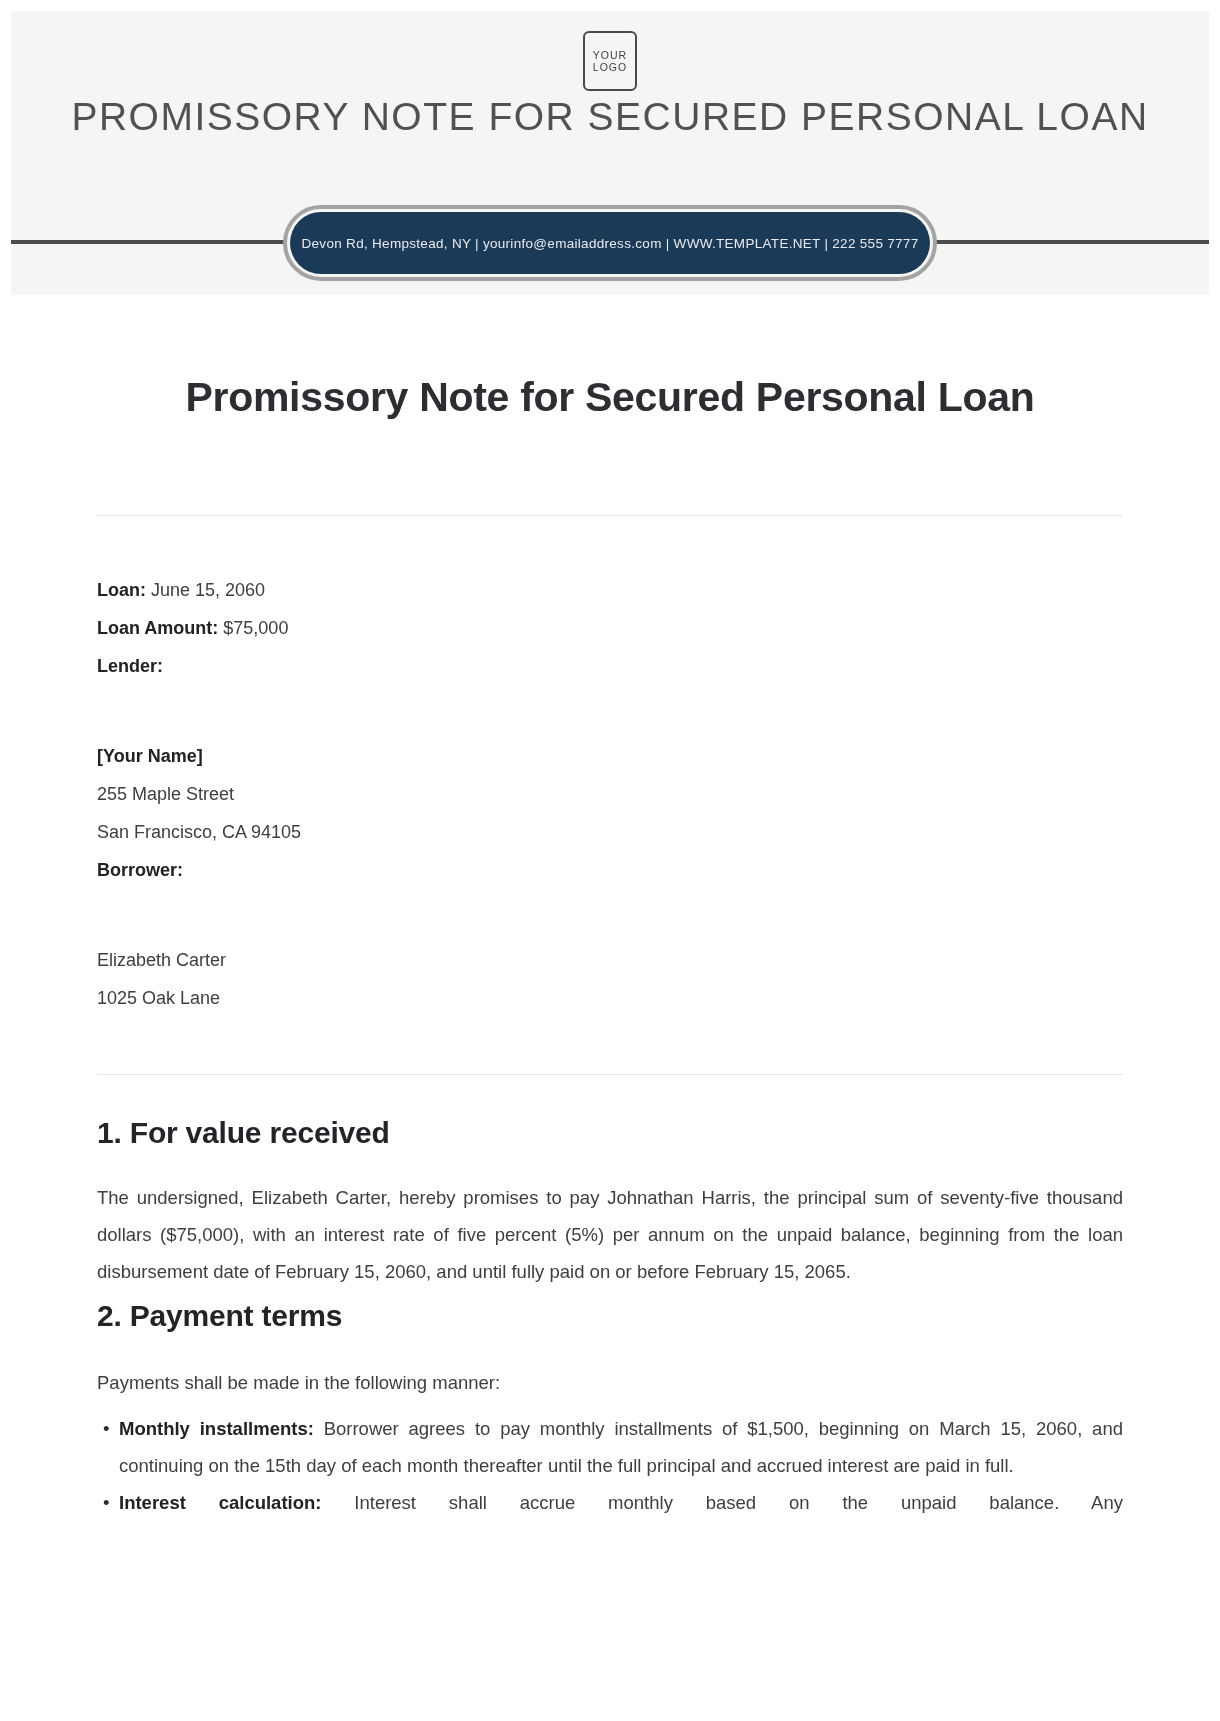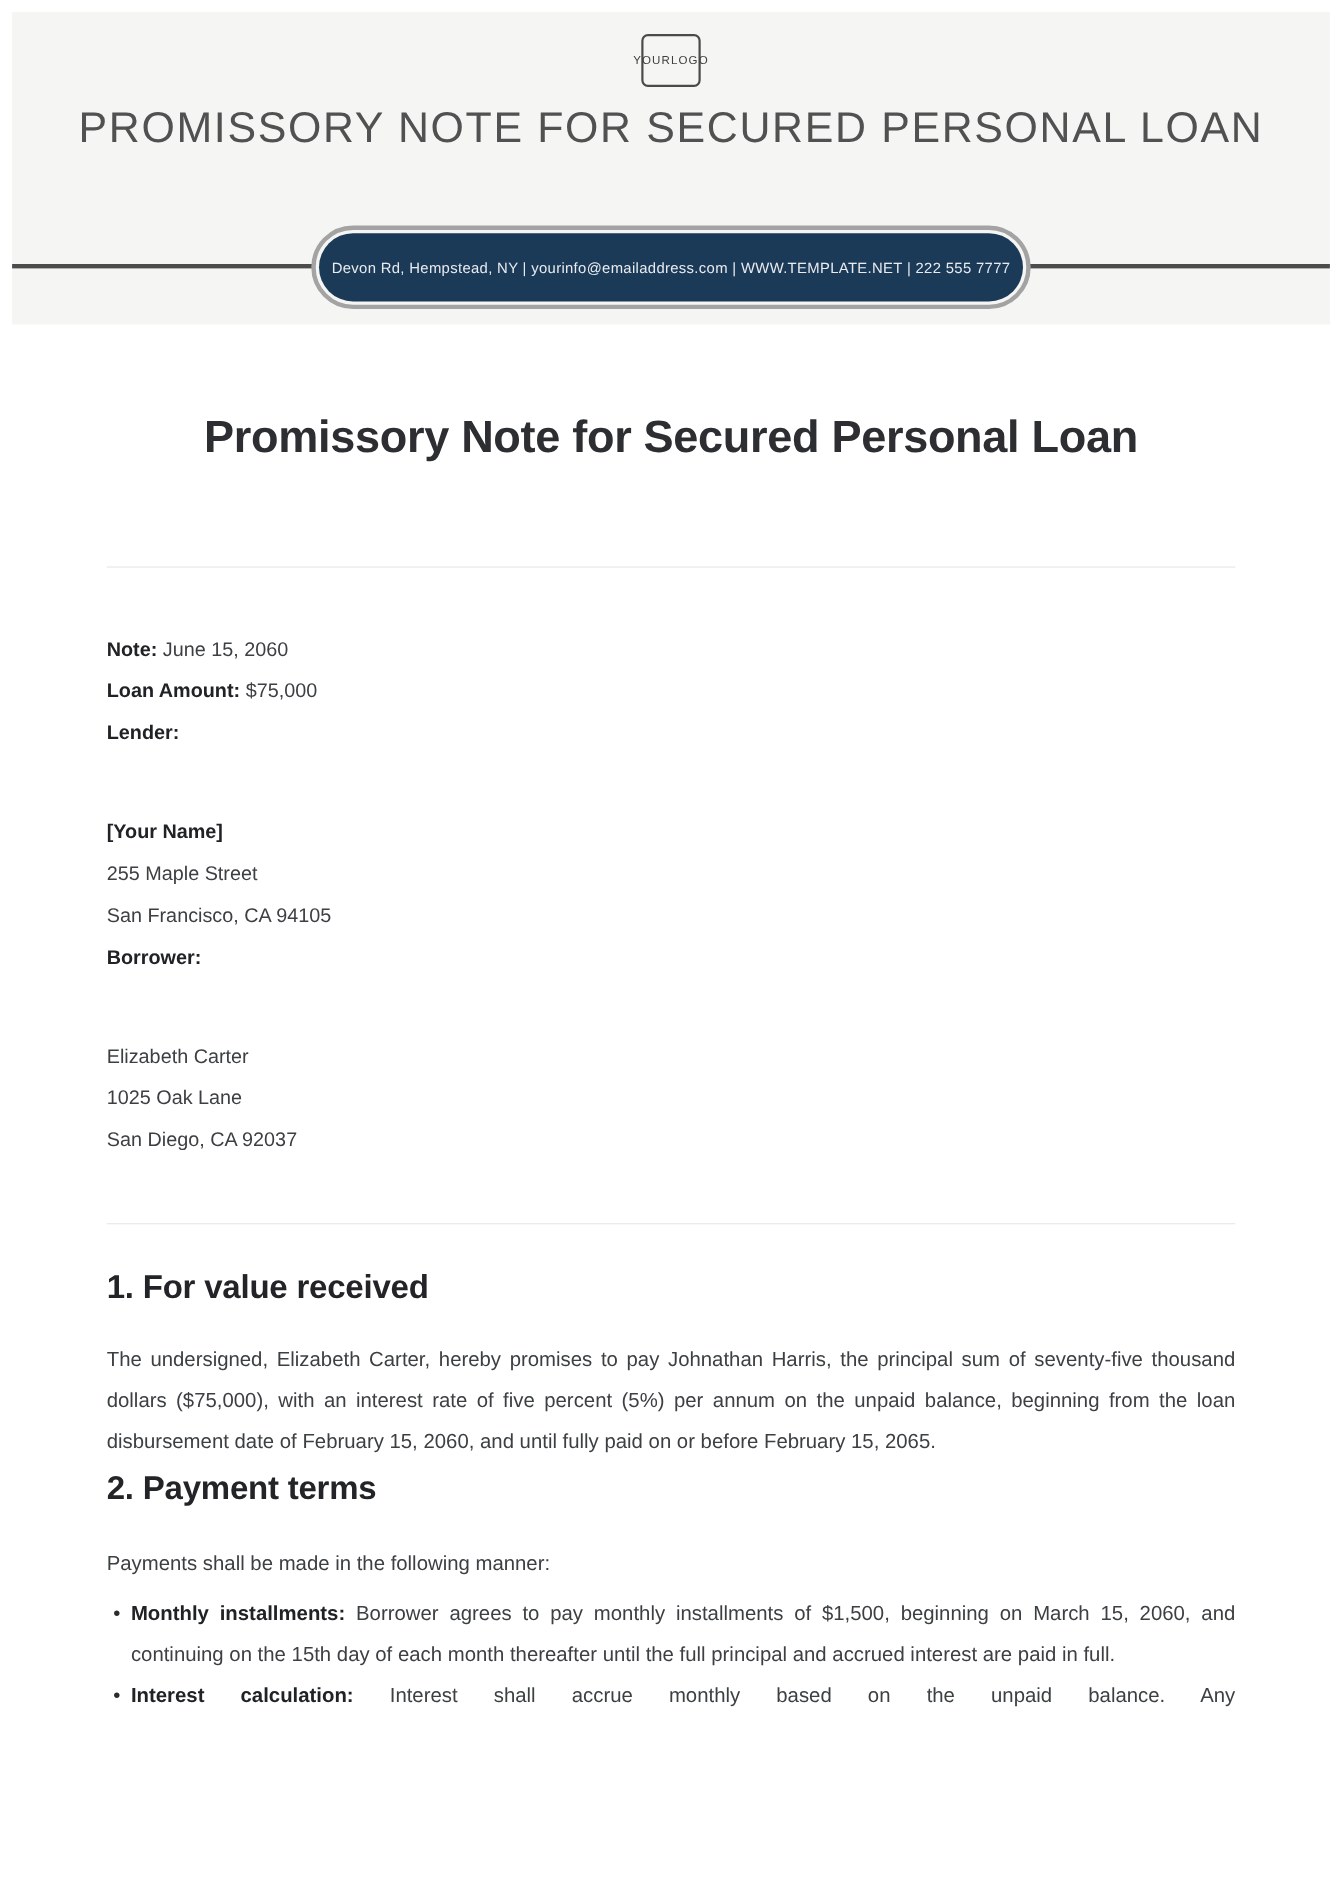--- a/index.html
+++ b/index.html
@@ -13,23 +13,23 @@
 
   
   .letterhead {
     position: relative;
     margin: 11px 11px 0 11px;
     height: 284px;
     background: #f5f5f4;
   }
   .logo-box {
     position: absolute; top: 20px; left: 50%; transform: translateX(-50%);
-    width: 54px; height: 48px;
+    width: 54px; height: 60px;
     border: 2px solid #4a4a4a; border-radius: 6px;
-    display: flex; flex-direction: row; align-items: center; justify-content: center;
+    display: flex; flex-direction: column; align-items: center; justify-content: center;
     font-size: 10.5px; letter-spacing: 1px; line-height: 12px;
     color: #3f3f3f;
   }
   .letterhead-title {
     position: absolute; top: 82px; left: 0; right: 0;
     text-align: center;
     font-size: 39px; line-height: 47px; font-weight: 400;
     letter-spacing: 1.5px;
     color: #515151;
   }
@@ -115,21 +115,21 @@
 </div>
 
 <div class="doc-body">
 
   <h1 class="doc-title">Promissory Note for Secured Personal Loan</h1>
 
   <hr class="divider divider-1">
 
   <div class="info-block">
     <div class="info-line">
-      <span class="label">Note:</span>
+      <span class="label">Loan:</span>
       <span>June 15, 2060</span>
     </div>
     <div class="info-line">
       <span class="label">Loan Amount:</span>
       <span>$75,000</span>
     </div>
     <div class="info-line">
       <span class="label">Lender:</span>
       <span></span>
     </div>
@@ -142,21 +142,20 @@
     <div class="info-line">255 Maple Street</div>
     <div class="info-line">San Francisco, CA 94105</div>
     <div class="info-line">
       <span class="label">Borrower:</span>
     </div>
 
     <div class="spacer"></div>
 
     <div class="info-line">Elizabeth Carter</div>
     <div class="info-line">1025 Oak Lane</div>
-    <div class="info-line">San Diego, CA 92037</div>
   </div>
 
   <hr class="divider divider-2">
 
   <h2 class="section-heading first">1. For value received</h2>
   <p class="para">The undersigned, Elizabeth Carter, hereby promises to pay Johnathan Harris, the principal sum of seventy-five thousand dollars ($75,000), with an interest rate of five percent (5%) per annum on the unpaid balance, beginning from the loan disbursement date of February 15, 2060, and until fully paid on or before February 15, 2065.</p>
 
   <h2 class="section-heading second">2. Payment terms</h2>
   <p class="intro-line">Payments shall be made in the following manner:</p>
 

